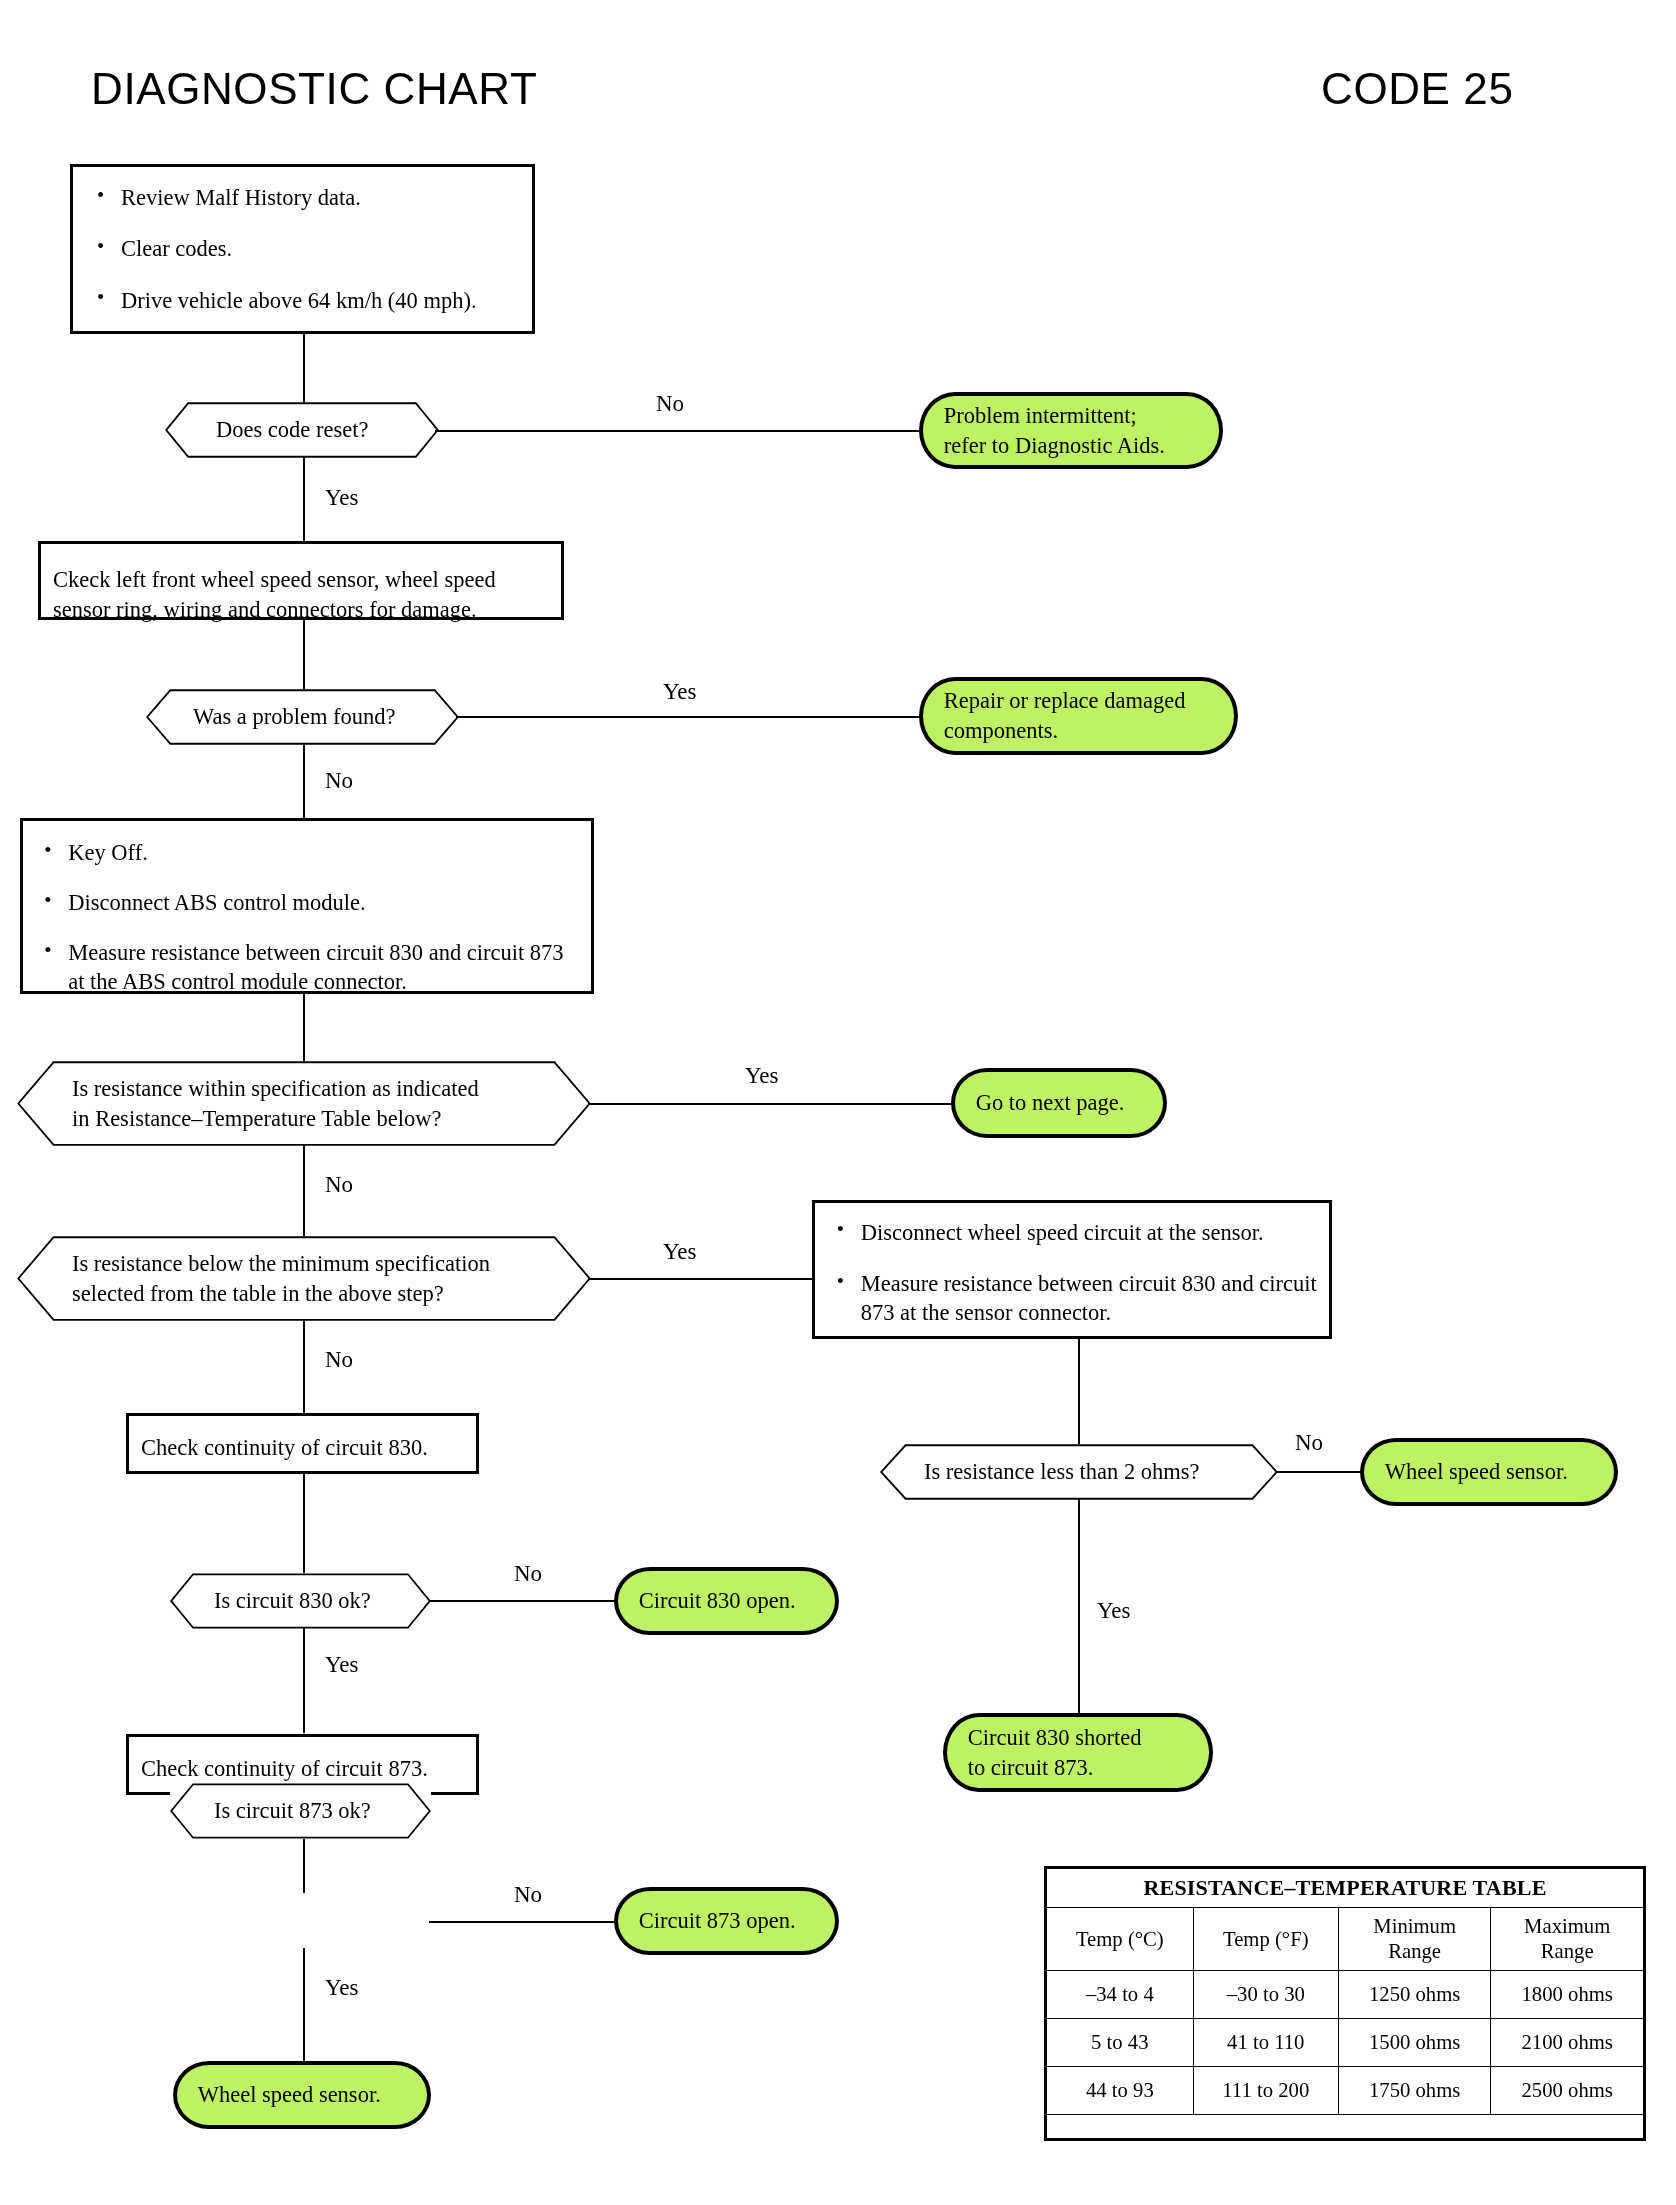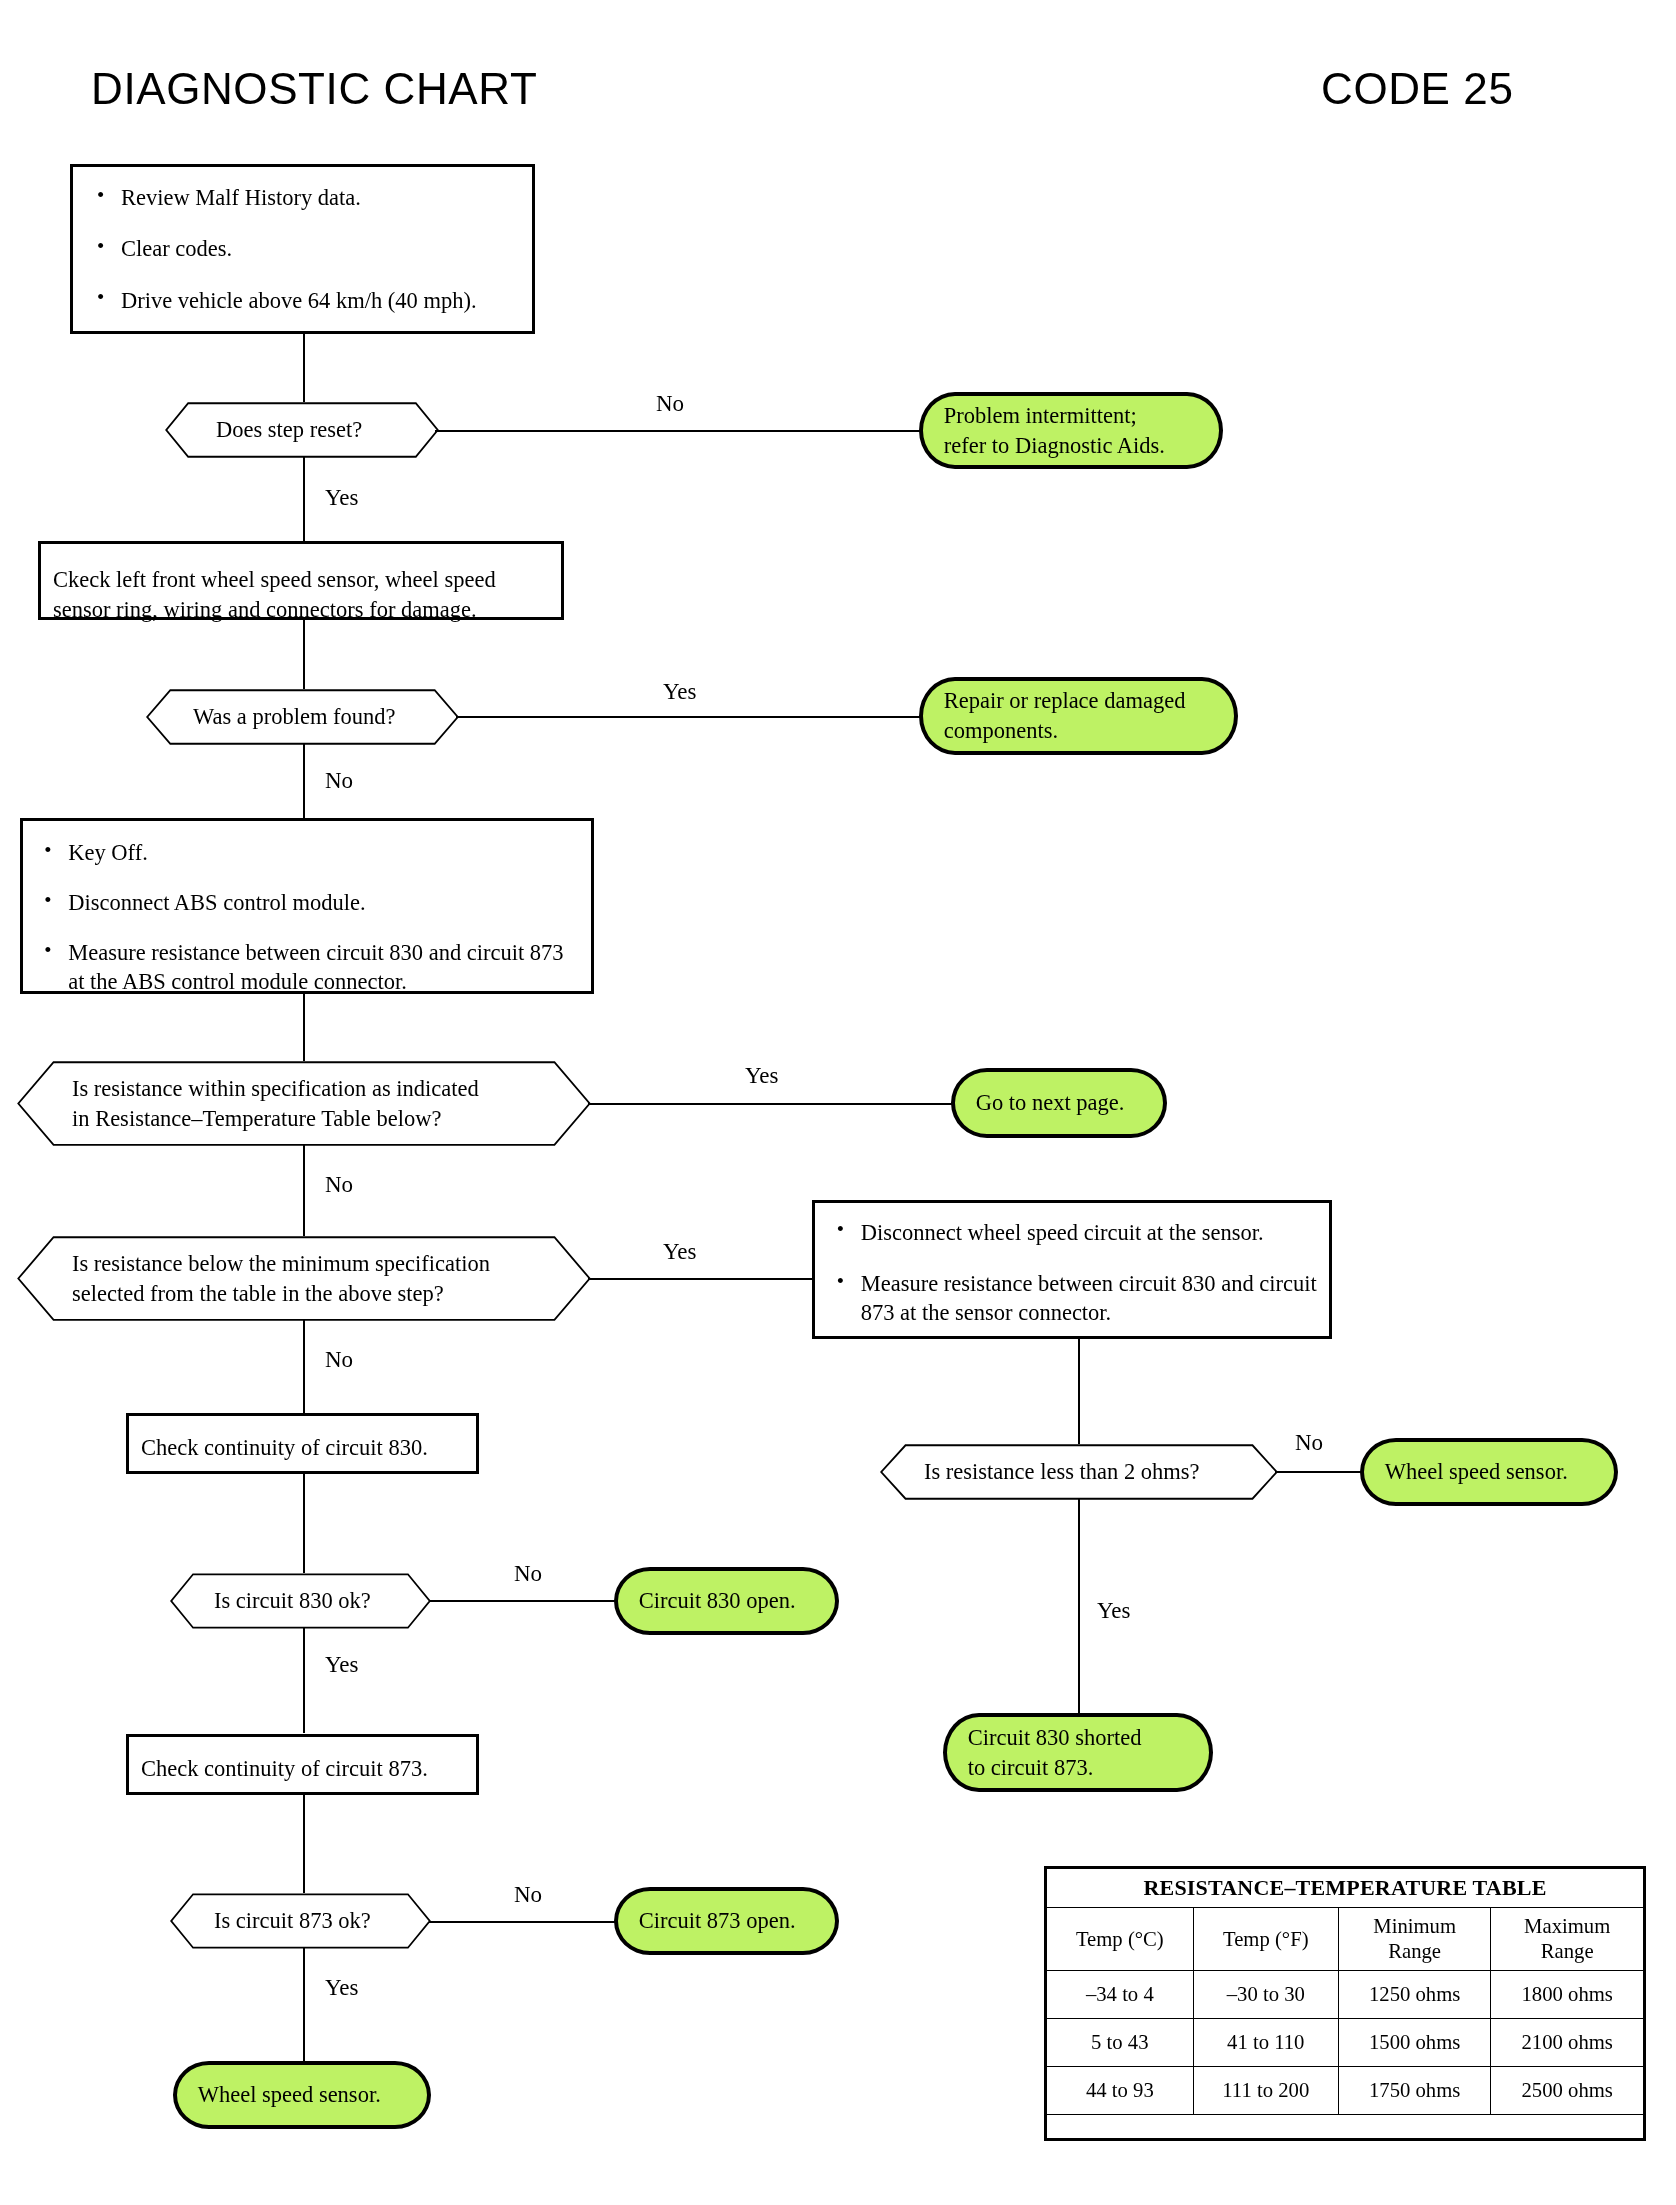--- a/index.html
+++ b/index.html
@@ -75,21 +75,21 @@
         <span>Drive vehicle above 64 km/h (40 mph).</span></li>
     </ul>
   </div>
 
   <div class="vl" style="left:303px;top:334px;height:68px;"></div>
 
   <div class="hex" style="left:165px;top:402px;width:274px;height:56px;">
     <svg width="274" height="56" viewBox="0 0 450 92">
       <polygon points="38,2 412,2 448,46 412,90 38,90 2,46" fill="#fff" stroke="#000" stroke-width="3"></polygon>
     </svg>
-    <div class="lbl" style="margin-left:51px;">Does step reset?</div>
+    <div class="lbl" style="margin-left:51px;">Does code reset?</div>
   </div>
 
   <div class="hl" style="left:435px;top:430px;width:486px;"></div>
   <div class="elab" style="left:656px;top:392px;">No</div>
 
   <div class="term" style="left:919px;top:392px;width:304px;height:77px;">
     <div class="lbl">
       <div>Problem intermittent;</div>
       <div>refer to Diagnostic Aids.</div>
     </div>
@@ -248,21 +248,21 @@
 
   <div class="term" style="left:943px;top:1713px;width:270px;height:79px;">
     <div class="lbl">
       <div>Circuit 830 shorted</div>
       <div>to circuit 873.</div>
     </div>
   </div>
 
   <div class="vl" style="left:303px;top:1794px;height:99px;"></div>
 
-  <div class="hex" style="left:170px;top:1893px;width:261px;height:56px;">
+  <div class="hex" style="left:170px;top:1783px;width:261px;height:56px;">
     <svg width="261" height="56" viewBox="0 0 430 92">
       <polygon points="38,2 392,2 428,46 392,90 38,90 2,46" fill="#fff" stroke="#000" stroke-width="3"></polygon>
     </svg>
     <div class="lbl" style="margin-left:44px;">Is circuit 873 ok?</div>
   </div>
 
   <div class="hl" style="left:429px;top:1921px;width:188px;"></div>
   <div class="elab" style="left:514px;top:1883px;">No</div>
 
   <div class="term" style="left:614px;top:1887px;width:225px;height:68px;">

